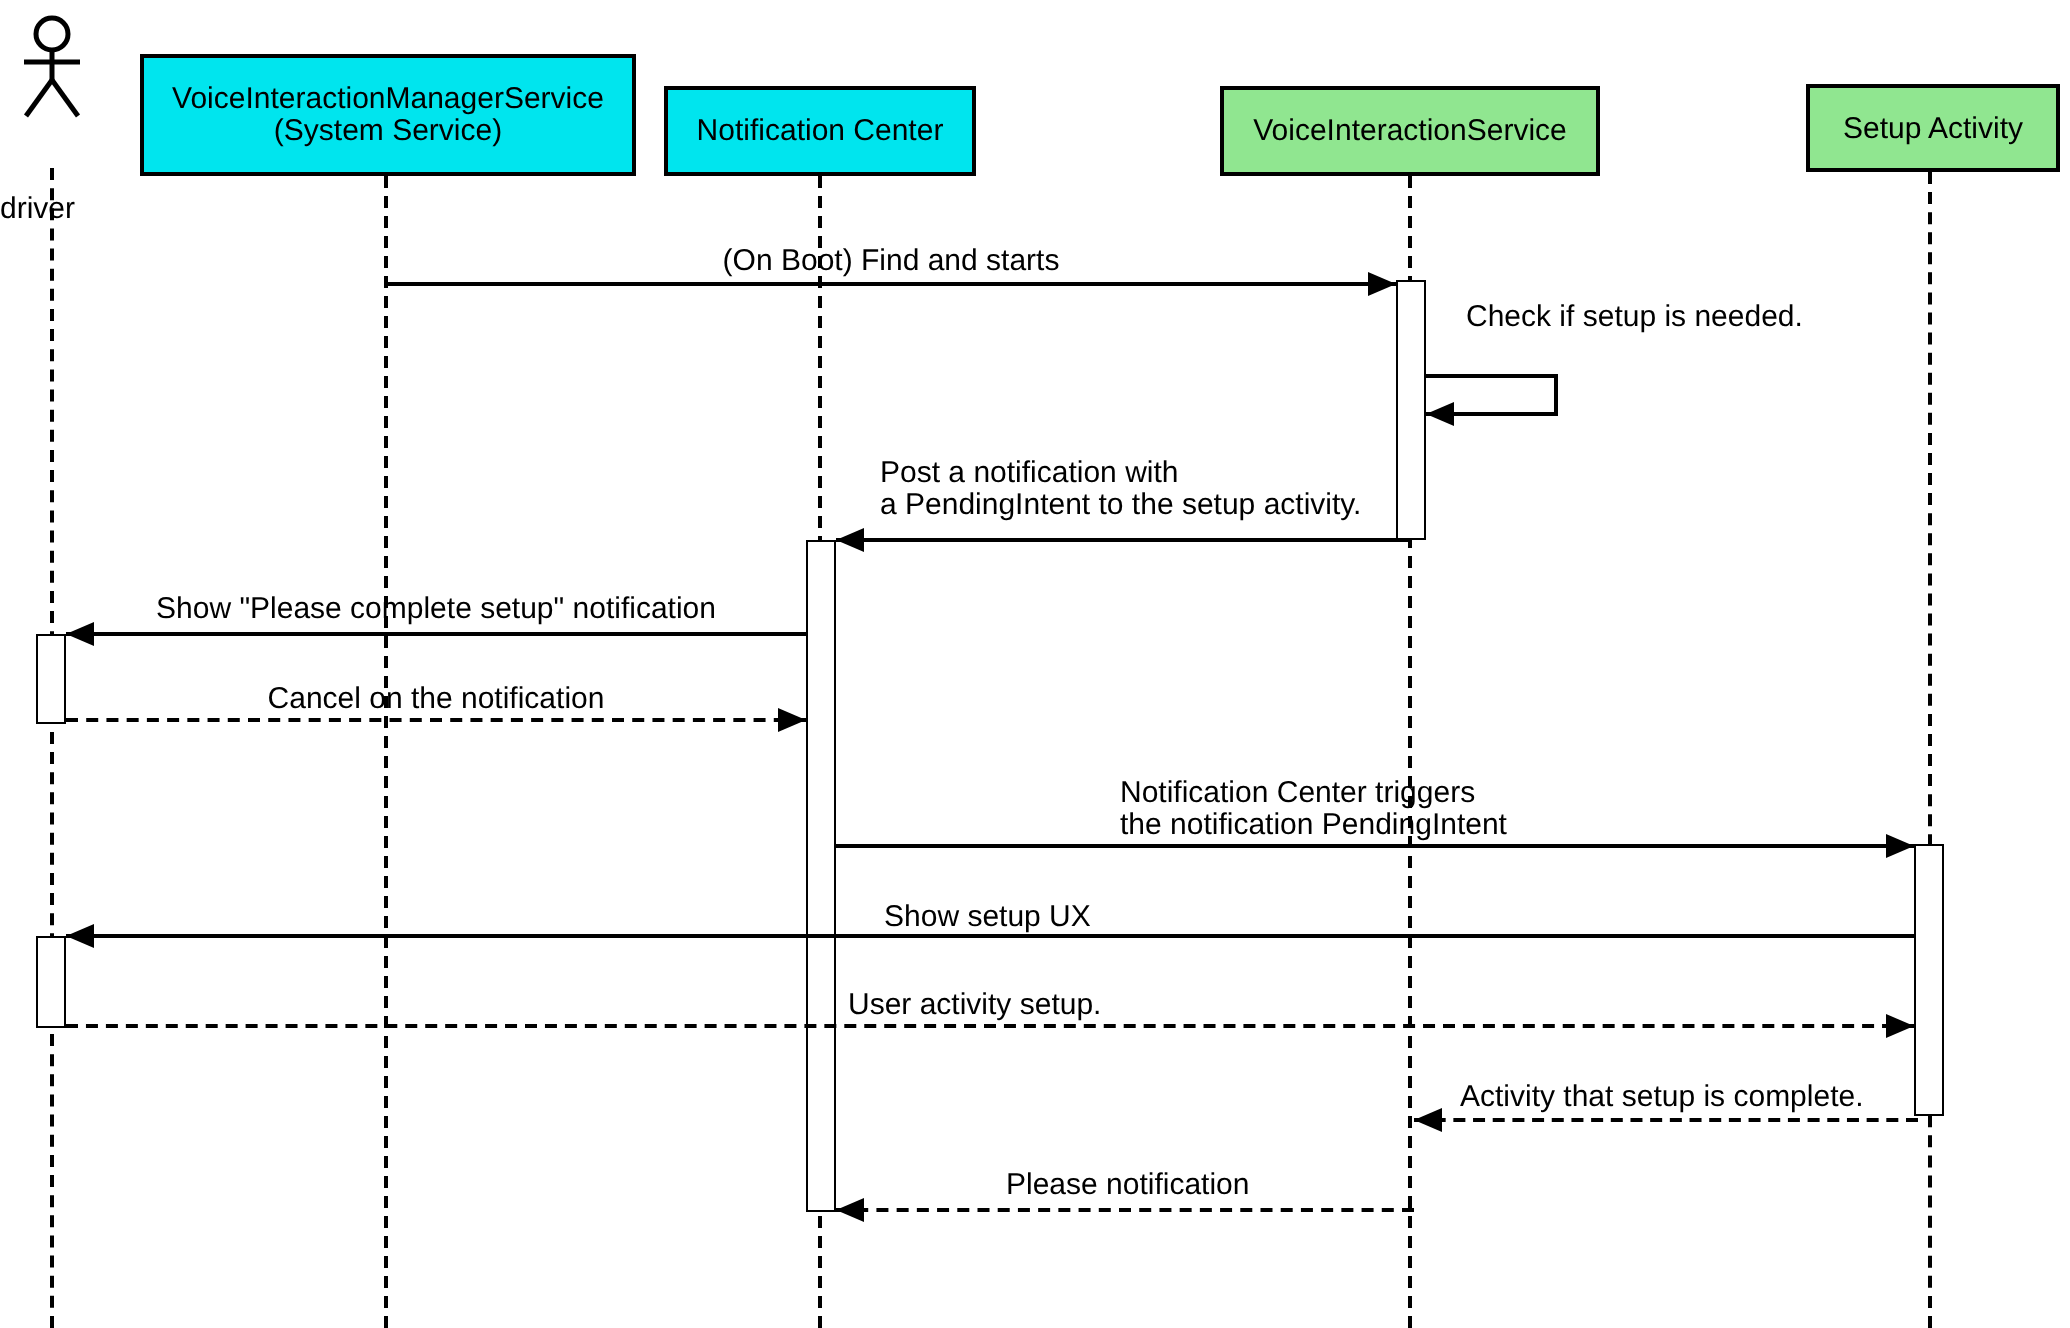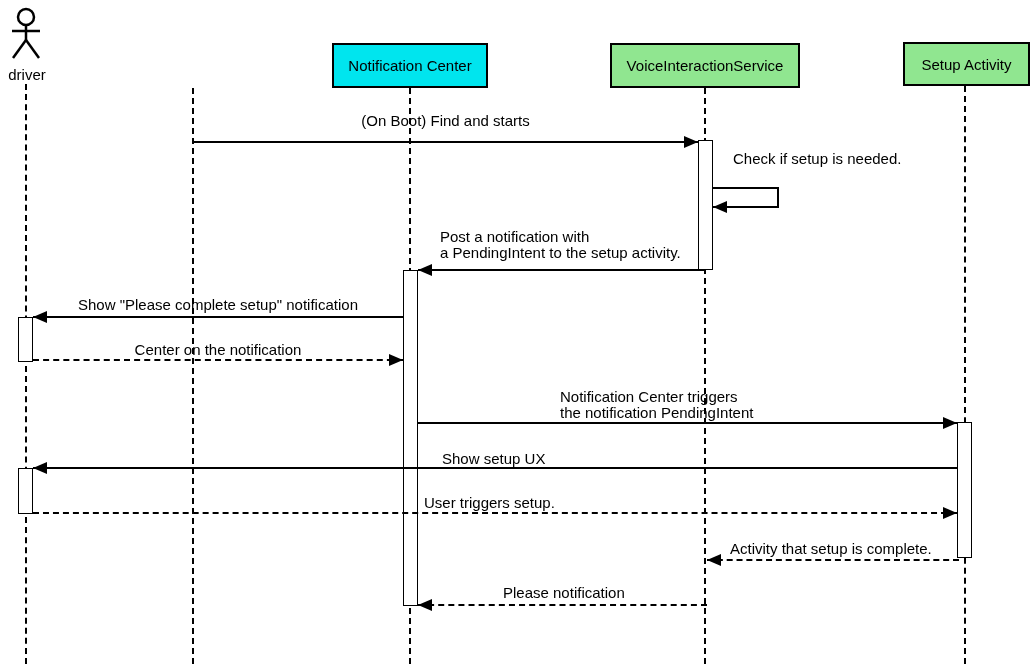--- a/index.html
+++ b/index.html
@@ -10,21 +10,21 @@
         text-align:center;line-height:17px;z-index:2;box-sizing:border-box;}
   .bar{position:absolute;width:15px;background:#fff;border:1.5px solid #000;box-sizing:border-box;z-index:2;}
   .line-solid{position:absolute;height:0;border-top:2px solid #000;z-index:3;}
   .line-dashed{position:absolute;height:0;border-top:2px dashed #000;z-index:3;}
   .vline-solid{position:absolute;width:0;border-left:2px solid #000;z-index:3;}
   .ah{position:absolute;width:0;height:0;border-top:6px solid transparent;border-bottom:6px solid transparent;z-index:4;}
   .ah-right{border-left:14px solid #000;}
   .ah-left{border-right:14px solid #000;}
   .msg-label{position:absolute;white-space:pre-line;line-height:16px;z-index:4;}
   .center{text-align:center;}
-  .actor-label{position:absolute;text-align:center;z-index:2;}
+  .actor-label{position:absolute;z-index:2;margin-top:30px;}
   svg{display:block;}
 </style>
 </head>
 <body>
 
 <div class="canvas">
 
   <div class="lifeline" style="left:25px;top:84px;height:580px"></div>
   <div class="lifeline" style="left:192px;top:88px;height:576px"></div>
   <div class="lifeline" style="left:409px;top:88px;height:576px"></div>
@@ -35,38 +35,42 @@
     <svg width="52" height="54" viewBox="0 0 52 54">
       <circle cx="25" cy="10" r="8" fill="#fff" stroke="#000" stroke-width="2.5"></circle>
       <line x1="25" y1="18" x2="25" y2="33" stroke="#000" stroke-width="2.5"></line>
       <line x1="11" y1="24" x2="39" y2="24" stroke="#000" stroke-width="2.5"></line>
       <line x1="25" y1="33" x2="12" y2="51" stroke="#000" stroke-width="2.5"></line>
       <line x1="25" y1="33" x2="38" y2="51" stroke="#000" stroke-width="2.5"></line>
     </svg>
   </div>
   <div class="actor-label" style="left:0px;top:66px;width:54px">driver</div>
 
+  <div class="pbox" style="left: 70px; top: 27px; width: 248px; height: 61px; background: rgb(0, 229, 238);">
+    <span class="msg-label" style="position:static">VoiceInteractionManagerService
+(System Service)</span>
+  </div>
   <div class="pbox" style="left: 332px; top: 43px; width: 156px; height: 45px; background: rgb(0, 229, 238); align-items: center;">
     <span>Notification Center</span>
   </div>
   <div class="pbox" style="left: 903px; top: 42px; width: 127px; height: 44px; background: rgb(144, 230, 144);">
     <span>Setup Activity</span>
   </div>
   <div class="pbox" style="left: 610px; top: 43px; width: 190px; height: 45px; background: rgb(144, 230, 144);">
     <span>VoiceInteractionService</span>
   </div>
 
   <div class="bar" style="left:698px;top:140px;height:130px"></div>
   <div class="bar" style="left:403px;top:270px;height:336px"></div>
   <div class="bar" style="left:18px;top:317px;height:45px"></div>
   <div class="bar" style="left:957px;top:422px;height:136px"></div>
   <div class="bar" style="left:18px;top:468px;height:46px"></div>
 
   <div>
-    <div class="msg-label center" style="left:193px;top:113px;width:505px">(On Boot) Find and starts</div>
+    <div class="msg-label center" style="left:193px;top:123px;width:505px">(On Boot) Find and starts</div>
     <div class="line-solid" style="left:193px;top:141px;width:505px"></div>
     <div class="ah ah-right" style="left:684px;top:136px"></div>
   </div>
 
   <div>
     <div class="msg-label" style="left:733px;top:151px">Check if setup is needed.</div>
     <div class="line-solid" style="left:713px;top:187px;width:66px"></div>
     <div class="vline-solid" style="left:777px;top:187px;height:21px"></div>
     <div class="line-solid" style="left:713px;top:206px;width:66px"></div>
     <div class="ah ah-left" style="left:713px;top:201px"></div>
@@ -79,40 +83,40 @@
     <div class="ah ah-left" style="left:418px;top:264px"></div>
   </div>
 
   <div>
     <div class="msg-label center" style="left:33px;top:297px;width:370px">Show "Please complete setup" notification</div>
     <div class="line-solid" style="left:33px;top:316px;width:370px"></div>
     <div class="ah ah-left" style="left:33px;top:311px"></div>
   </div>
 
   <div>
-    <div class="msg-label center" style="left:33px;top:342px;width:370px">Center on the notification</div>
+    <div class="msg-label center" style="left:33px;top:342px;width:370px">Cancel on the notification</div>
     <div class="line-dashed" style="left:33px;top:359px;width:370px"></div>
     <div class="ah ah-right" style="left:389px;top:354px"></div>
   </div>
 
   <div>
     <div class="msg-label" style="left:560px;top:389px">Notification Center triggers
 the notification PendingIntent</div>
     <div class="line-solid" style="left:418px;top:422px;width:539px"></div>
     <div class="ah ah-right" style="left:943px;top:417px"></div>
   </div>
 
   <div>
     <div class="msg-label" style="left:442px;top:451px">Show setup UX</div>
     <div class="line-solid" style="left:33px;top:467px;width:924px"></div>
     <div class="ah ah-left" style="left:33px;top:462px"></div>
   </div>
 
   <div>
-    <div class="msg-label" style="left:424px;top:495px">User triggers setup.</div>
+    <div class="msg-label" style="left:424px;top:495px">User activity setup.</div>
     <div class="line-dashed" style="left:33px;top:512px;width:924px"></div>
     <div class="ah ah-right" style="left:943px;top:507px"></div>
   </div>
 
   <div>
     <div class="msg-label" style="left:730px;top:541px">Activity that setup is complete.</div>
     <div class="line-dashed" style="left:707px;top:559px;width:252px"></div>
     <div class="ah ah-left" style="left:707px;top:554px"></div>
   </div>
 

